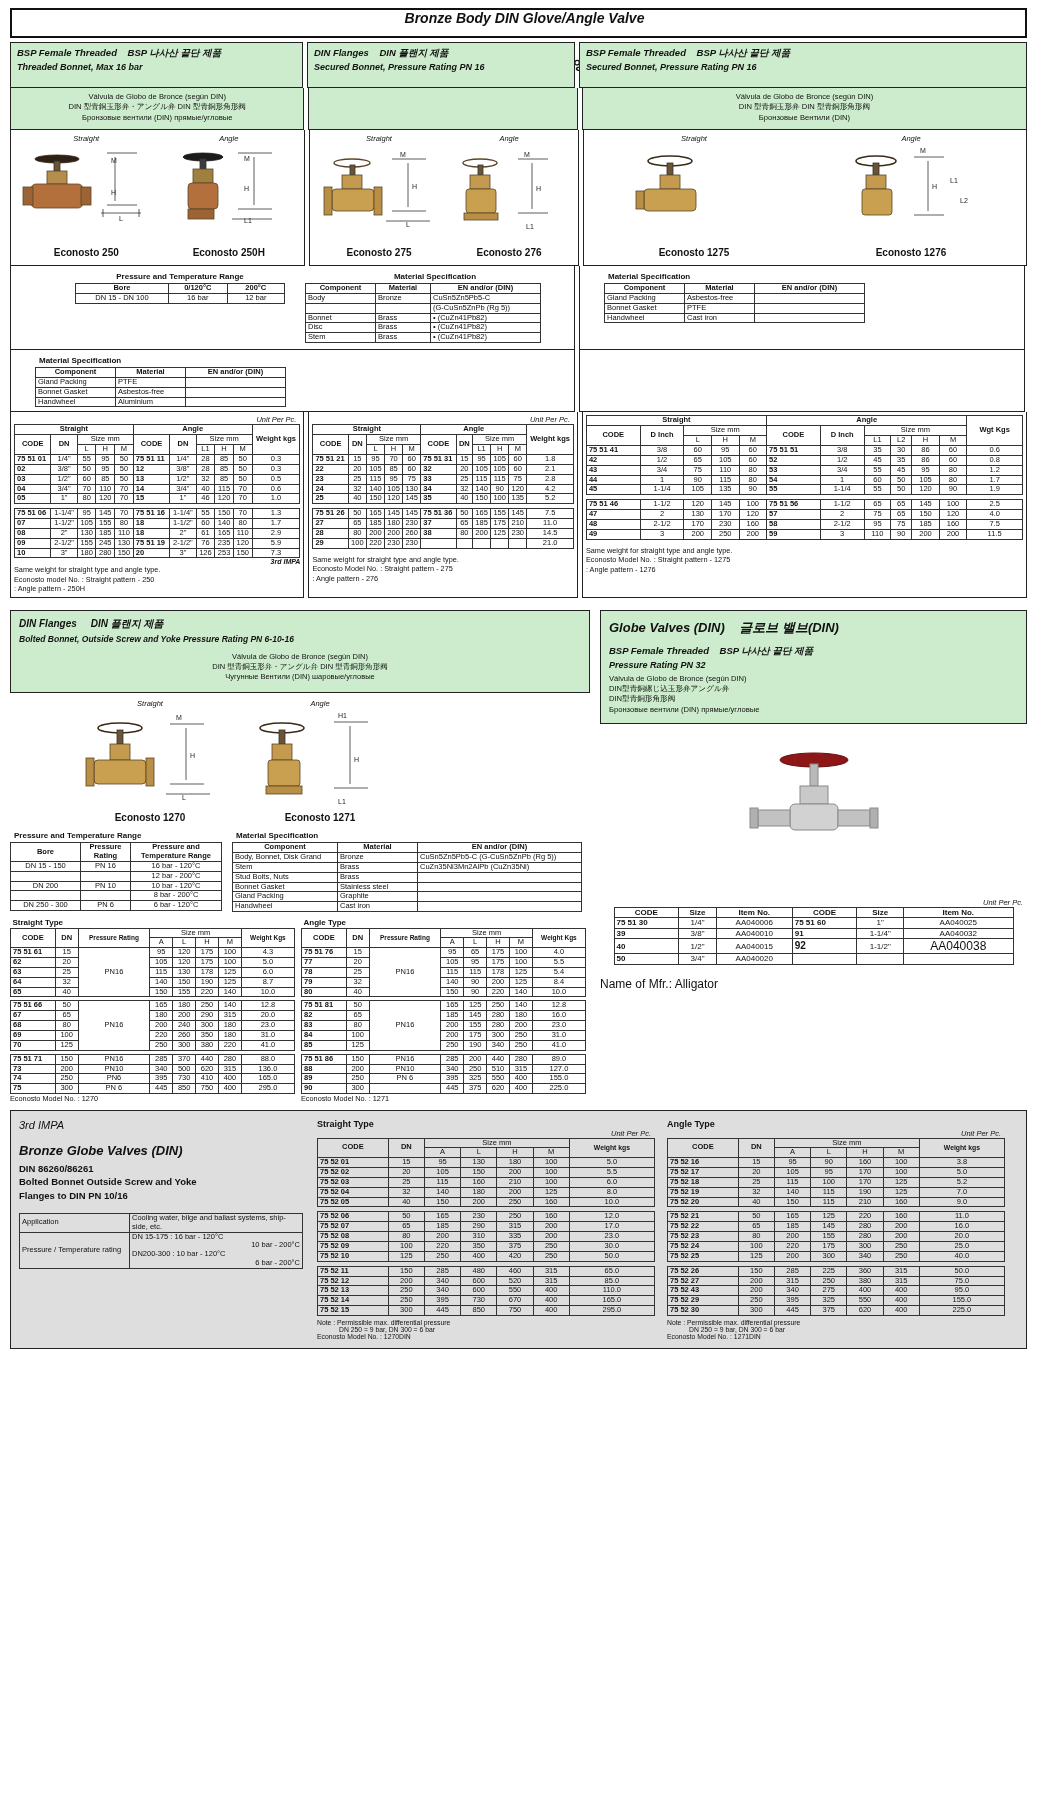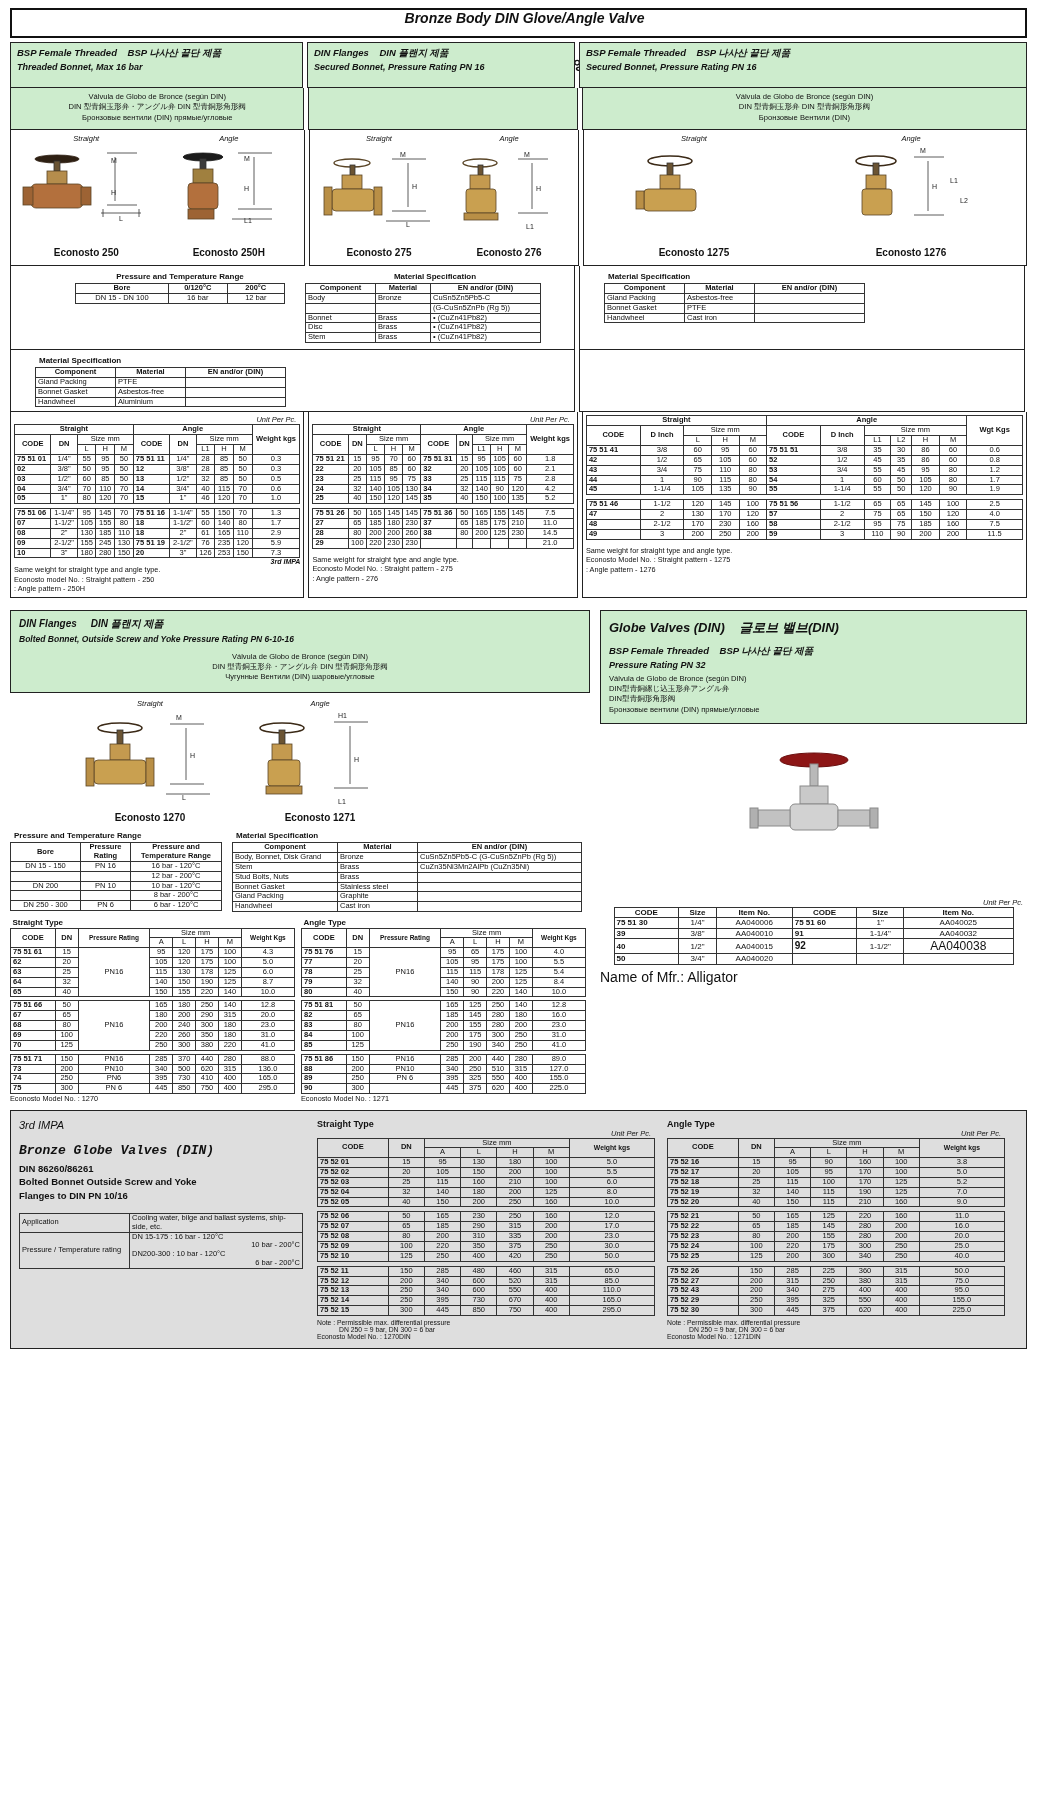--- a/index.html
+++ b/index.html
@@ -49,21 +49,21 @@
 
   
   .spec-title { font-size:8px; font-weight:bold; padding:2px 4px; }
   .unit-pc { font-size:7.5px; font-style:italic; text-align:right; padding-right:4px; }
 
   .note { font-size:7.3px; line-height:1.3; }
 
   
   .impa { border:1px solid #222; background:#dedede; margin-top:6px; display:flex; }
   .impa-left { width:300px; padding:8px; }
-  .impa-left .h1 { font-size:13px; font-style:italic; font-weight:bold; margin:12px 0 4px 0;font-family:Liberation Mono, monospace;}
+  .impa-left .h1 { font-size:13px; font-style:italic; font-weight:bold; margin:12px 0 4px 0;}
   .impa-left .h0 { font-size:11px; font-style:italic; }
   .impa-left .sub { font-size:9.5px; font-weight:bold; line-height:1.45; }
 
   .tiny { font-size:6.8px; }
   .sec-hdr { font-size:9px; font-weight:bold; }
   .wm { font-size:7px; font-weight:bold; font-style:italic; }
 </style>
 </head>
 <body>
 
@@ -1389,21 +1389,21 @@
         <tr>
               <td class="b" style="font-size:8px">50</td>
               <td class="c" style="font-size:8px">3/4"</td>
               <td class="c" style="font-size:8px">AA040020</td>
               <td></td>
               <td></td>
               <td></td>
             </tr>
       </tbody>
         </table>
-      <div style="font-size:14px;margin-top:4px">Name of Mfr.: Alligator</div>
+      <div style="font-size:12px;margin-top:12px">Name of Mfr.: Alligator</div>
     </div>
   </div>
 
   <div class="impa">
     <div class="impa-left">
       <div class="h0">3rd IMPA</div>
       <div class="h1">Bronze Globe Valves (DIN)</div>
       <div class="sub">DIN 86260/86261</div>
       <div class="sub">Bolted Bonnet Outside Screw and Yoke</div>
       <div class="sub">Flanges to DIN PN 10/16</div>

